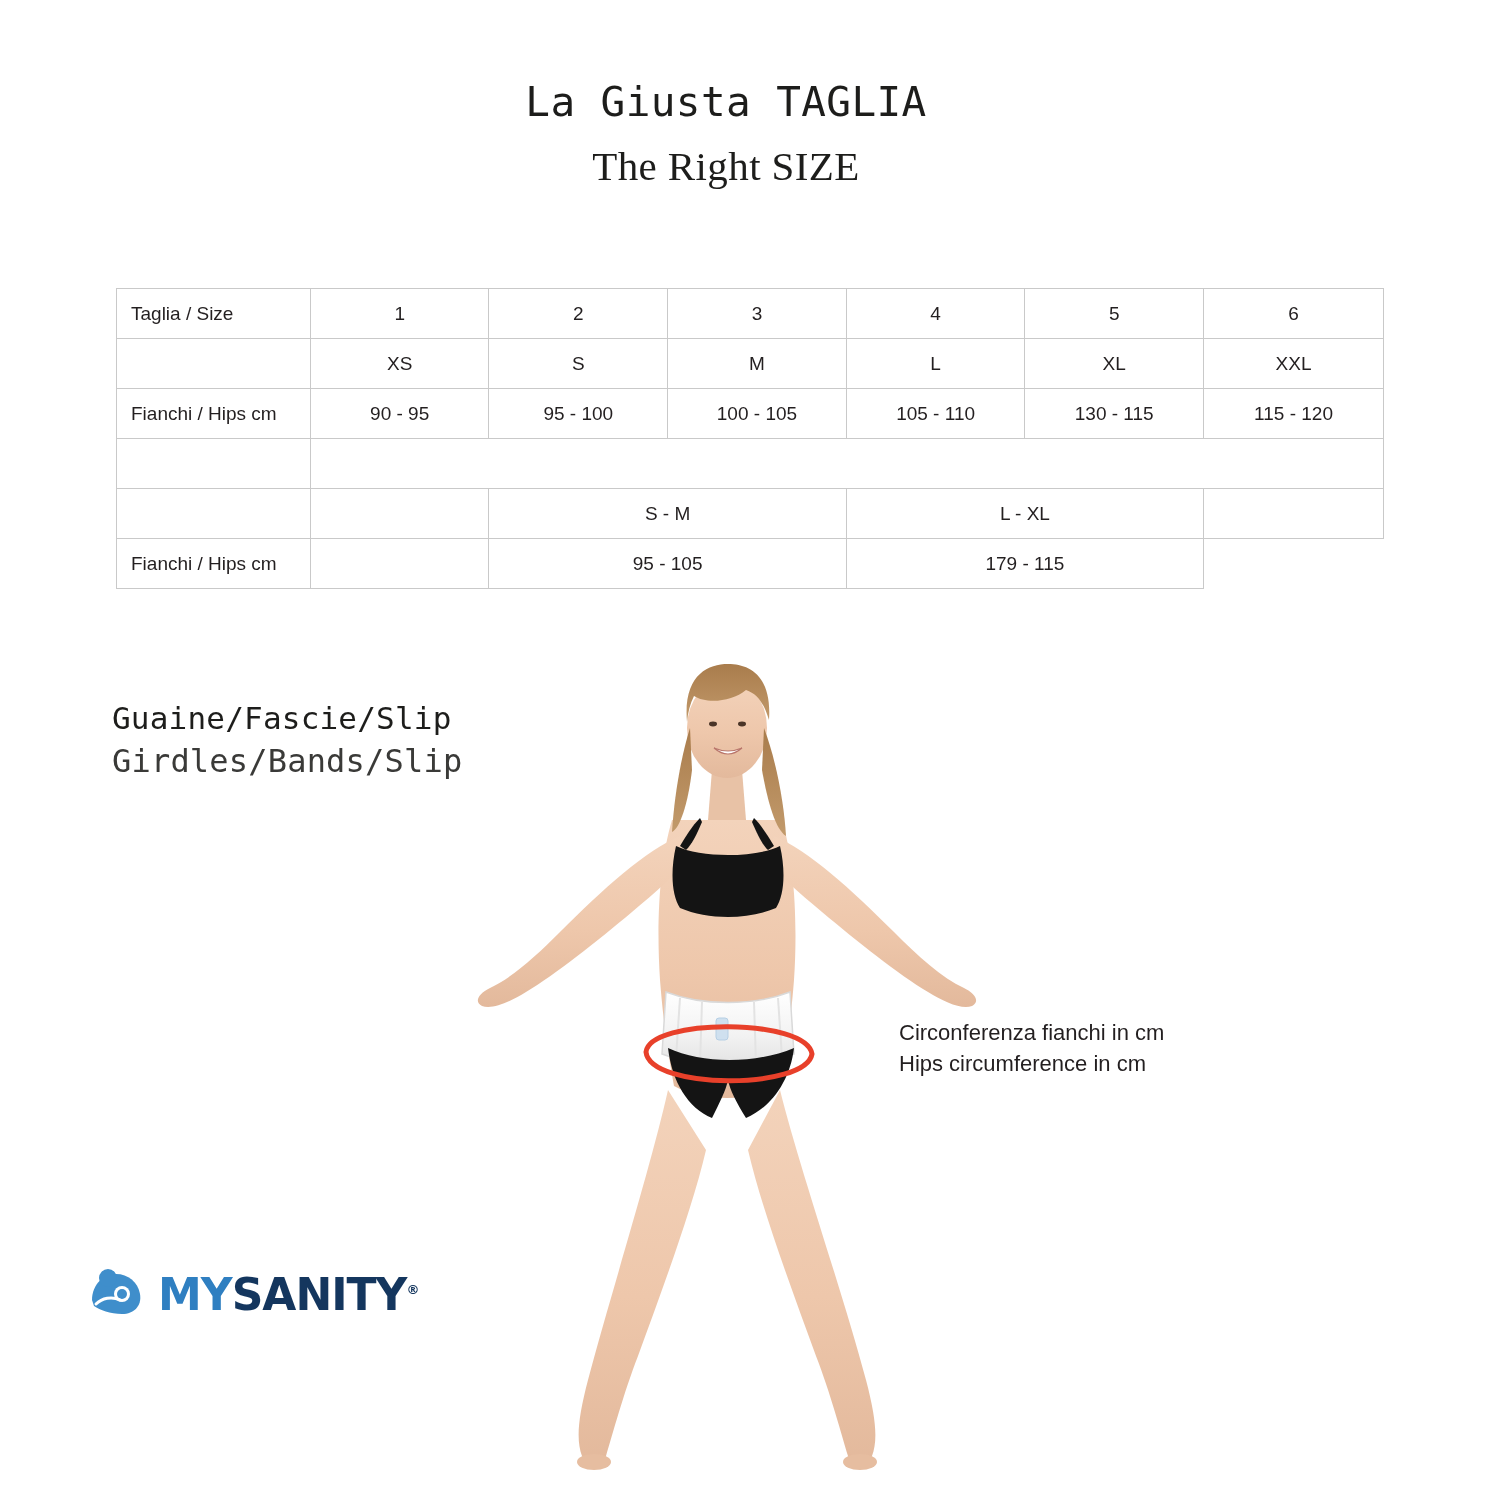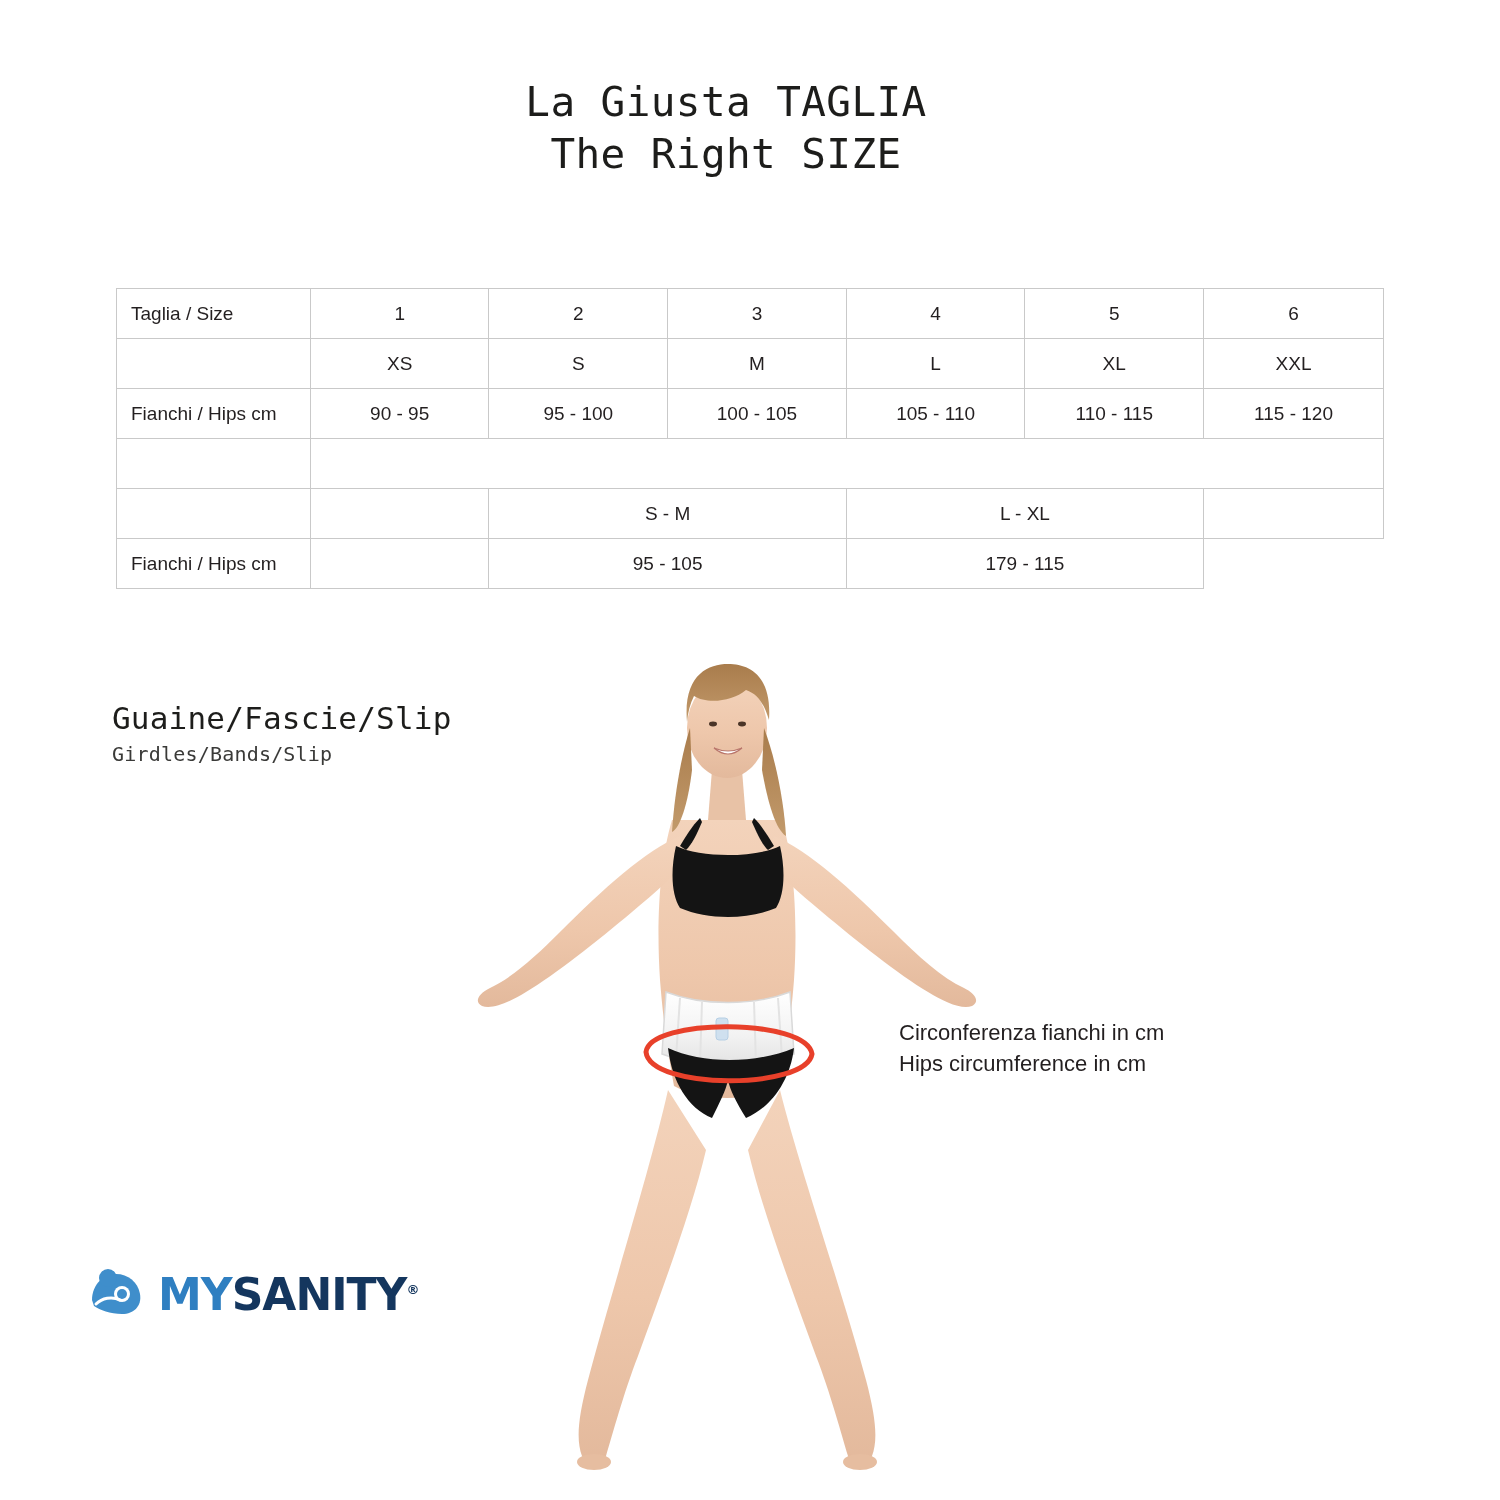--- a/index.html
+++ b/index.html
@@ -27,21 +27,22 @@
   }
   .title-line {
     font-family: "DejaVu Sans Mono", monospace;
     font-size: 41px;
     font-weight: 400;
     letter-spacing: 0.4px;
     color: #1d1d1b;
     display: block;
   }
   .title-line.second {
-    margin-top: 4px;
+    margin-top: 16px;
+    font-family: Liberation Serif, serif;
   }
 
   
   .table-wrap {
     position: absolute;
     left: 116px;
     top: 288px;
     width: 1268px;
   }
   table.size-table {
@@ -87,21 +88,21 @@
   }
   .section-head .it {
     font-family: "DejaVu Sans Mono", monospace;
     font-size: 31px;
     color: #1d1d1b;
     display: block;
     letter-spacing: 0.2px;
   }
   .section-head .en {
     font-family: "DejaVu Sans Mono", monospace;
-    font-size: 20px;
+    font-size: 32px;
     color: #3a3a38;
     display: block;
     margin-top: 4px;
     letter-spacing: 0.2px;
   }
 
   
   .caption {
     position: absolute;
     left: 899px;
@@ -191,21 +192,21 @@
         <td>L</td>
         <td>XL</td>
         <td>XXL</td>
       </tr>
       <tr>
         <td class="label">Fianchi / Hips cm</td>
         <td>90 - 95</td>
         <td>95 - 100</td>
         <td>100 - 105</td>
         <td>105 - 110</td>
-        <td>110 - 115</td>
+        <td>130 - 115</td>
         <td>115 - 120</td>
       </tr>
       <tr class="spacer-row">
         <td></td>
         <td colspan="6"></td>
       </tr>
       <tr>
         <td class="label"></td>
         <td class="blank"></td>
         <td colspan="2">S - M</td>

